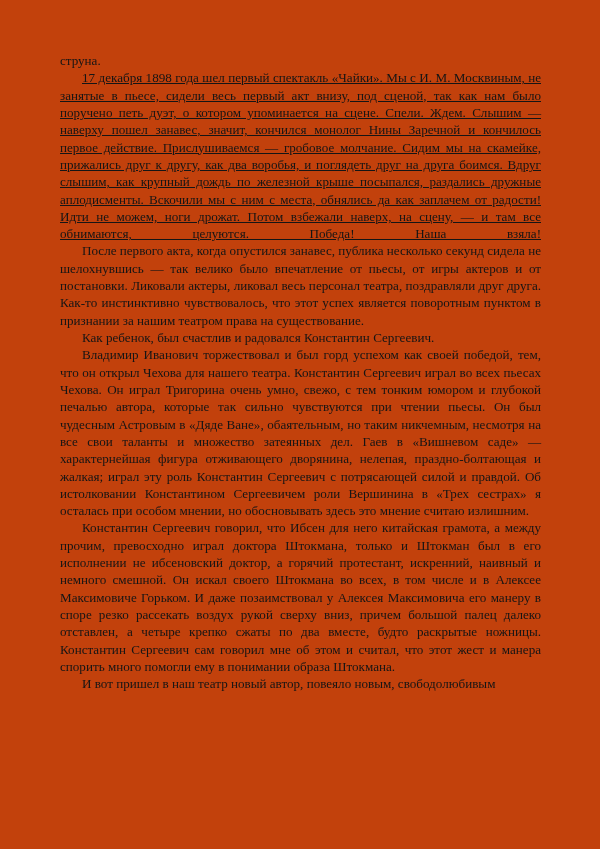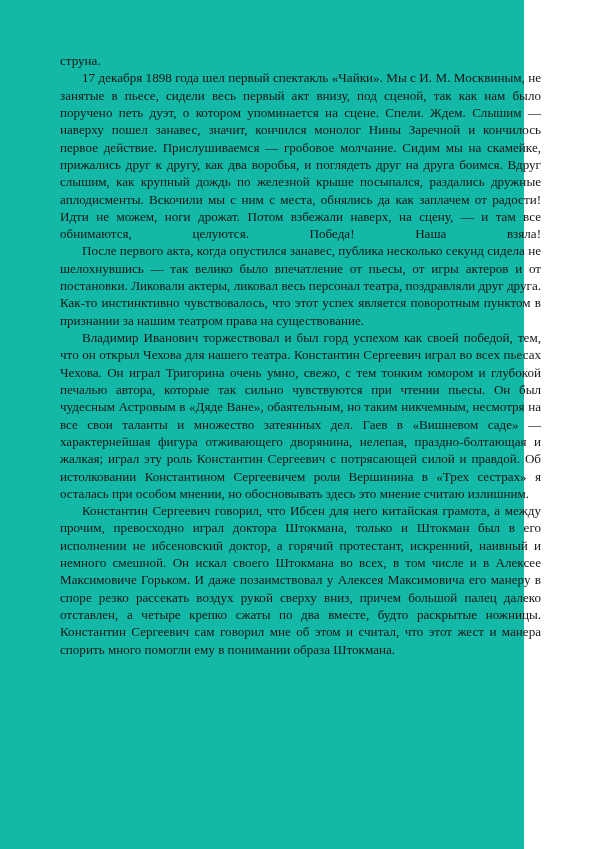--- a/index.html
+++ b/index.html
@@ -11,23 +11,23 @@
   body {
     width: 600px;
     height: 849px;
     overflow: hidden;
     font-family: "Liberation Serif", "DejaVu Serif", serif;
     color: #151515;
     -webkit-font-smoothing: antialiased;
   }
   .page {
     position: relative;
-    width: 524px;
+    width: 600px;
     height: 849px;
-    background: #14b8a6;
+    background: #c2410c;
     box-sizing: border-box;
   }
   .text-column {
     position: absolute;
     left: 60px;
     top: 52px;
     width: 481px;
     text-align: justify;
     text-justify: inter-word;
     font-size: 13.1px;
@@ -39,35 +39,38 @@
     padding: 0;
     text-indent: 22px;
     text-align: justify;
     text-align-last: left;
   }
   p.para.cont {
     text-indent: 0;
   }
   p.para.last-justify {
     text-align-last: justify;
+    text-decoration: underline;
   }
 </style>
 </head>
 <body>
 
 <div class="page">
   <div class="text-column">
 
     <p class="para cont">струна.</p>
 
     <p class="para last-justify">17 декабря 1898 года шел первый спектакль «Чайки». Мы с И. М. Москвиным, не занятые в пьесе, сидели весь первый акт внизу, под сценой, так как нам было поручено петь дуэт, о котором упоминается на сцене. Спели. Ждем. Слышим — наверху пошел занавес, значит, кончился монолог Нины Заречной и кончилось первое действие. Прислушиваемся — гробовое молчание. Сидим мы на скамейке, прижались друг к другу, как два воробья, и поглядеть друг на друга боимся. Вдруг слышим, как крупный дождь по железной крыше посыпался, раздались дружные аплодисменты. Вскочили мы с ним с места, обнялись да как заплачем от радости! Идти не можем, ноги дрожат. Потом взбежали наверх, на сцену, — и там все обнимаются, целуются. Победа! Наша взяла!</p>
 
     <p class="para">После первого акта, когда опустился занавес, публика несколько секунд сидела не шелохнувшись — так велико было впечатление от пьесы, от игры актеров и от постановки. Ликовали актеры, ликовал весь персонал театра, поздравляли друг друга. Как-то инстинктивно чувствовалось, что этот успех является поворотным пунктом в признании за нашим театром права на существование.</p>
 
+    <p class="para">Как ребенок, был счастлив и радовался Константин Сергеевич.</p>
 
 
     <p class="para">Владимир Иванович торжествовал и был горд успехом как своей победой, тем, что он открыл Чехова для нашего театра. Константин Сергеевич играл во всех пьесах Чехова. Он играл Тригорина очень умно, свежо, с тем тонким юмором и глубокой печалью автора, которые так сильно чувствуются при чтении пьесы. Он был чудесным Астровым в «Дяде Ване», обаятельным, но таким никчемным, несмотря на все свои таланты и множество затеянных дел. Гаев в «Вишневом саде» — характернейшая фигура отживающего дворянина, нелепая, праздно-болтающая и жалкая; играл эту роль Константин Сергеевич с потрясающей силой и правдой. Об истолковании Константином Сергеевичем роли Вершинина в «Трех сестрах» я осталась при особом мнении, но обосновывать здесь это мнение считаю излишним.</p>
 
     <p class="para">Константин Сергеевич говорил, что Ибсен для него китайская грамота, а между прочим, превосходно играл доктора Штокмана, только и Штокман был в его исполнении не ибсеновский доктор, а горячий протестант, искренний, наивный и немного смешной. Он искал своего Штокмана во всех, в том числе и в Алексее Максимовиче Горьком. И даже позаимствовал у Алексея Максимовича его манеру в споре резко рассекать воздух рукой сверху вниз, причем большой палец далеко отставлен, а четыре крепко сжаты по два вместе, будто раскрытые ножницы. Константин Сергеевич сам говорил мне об этом и считал, что этот жест и манера спорить много помогли ему в понимании образа Штокмана.</p>
 
+    <p class="para">И вот пришел в наш театр новый автор, повеяло новым, свободолюбивым</p>
 
   </div>
 </div>
 
 </body></html>

